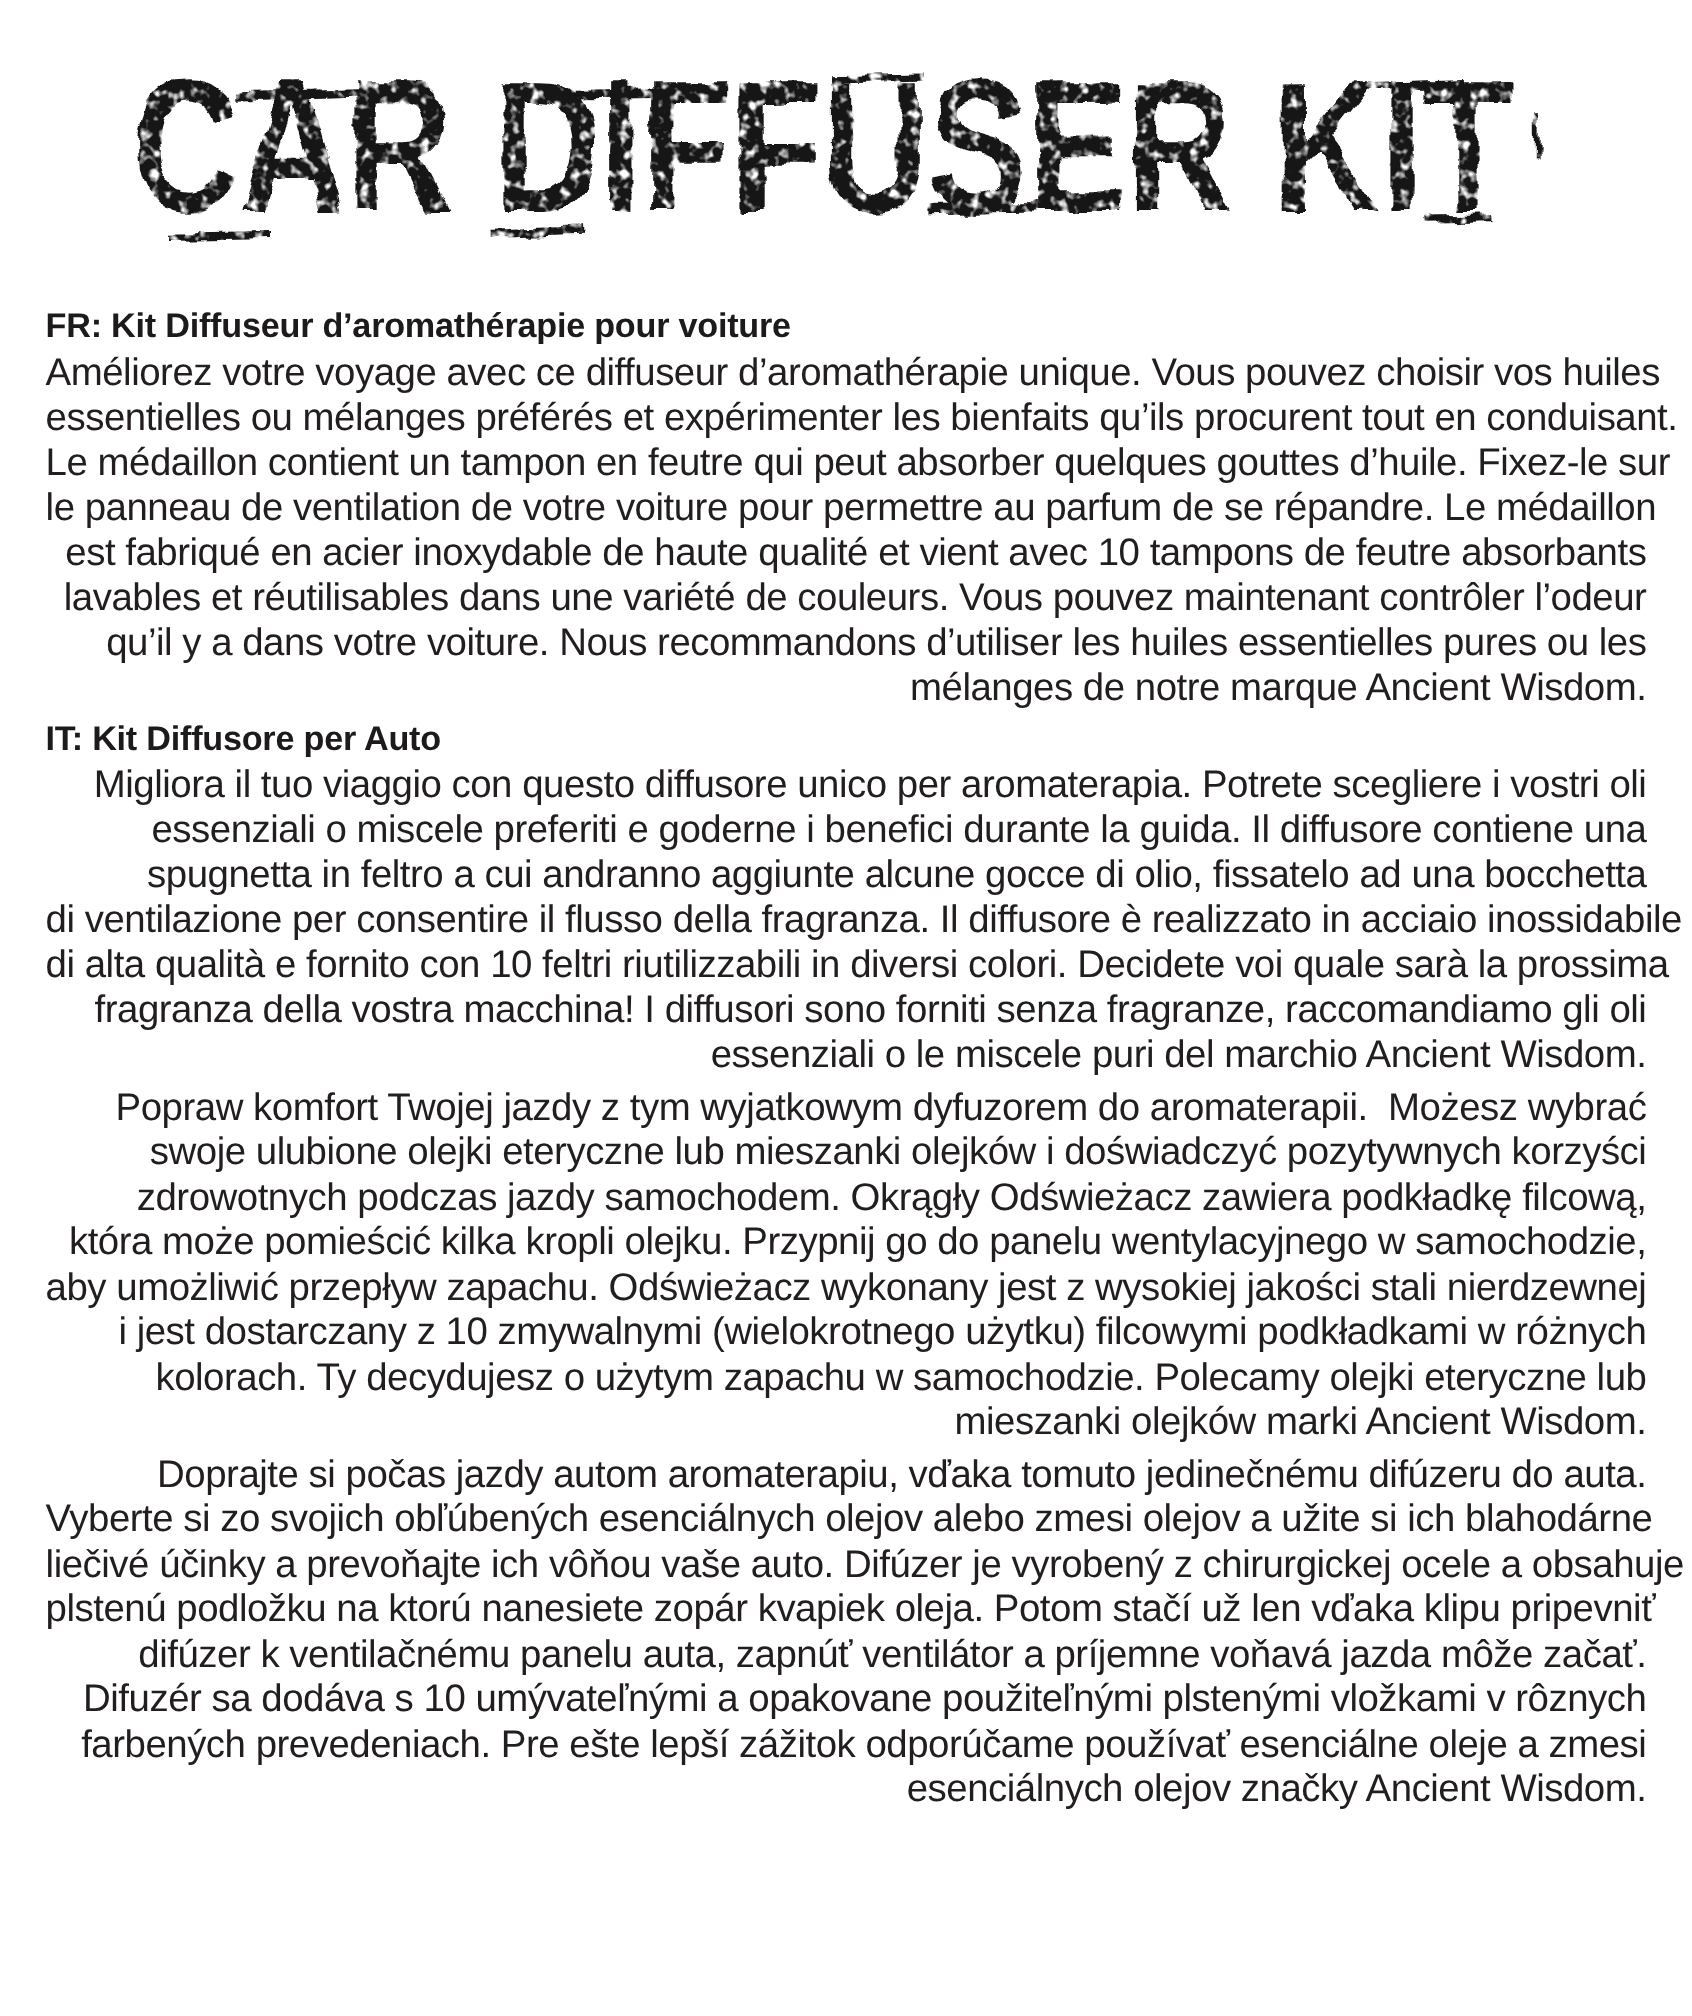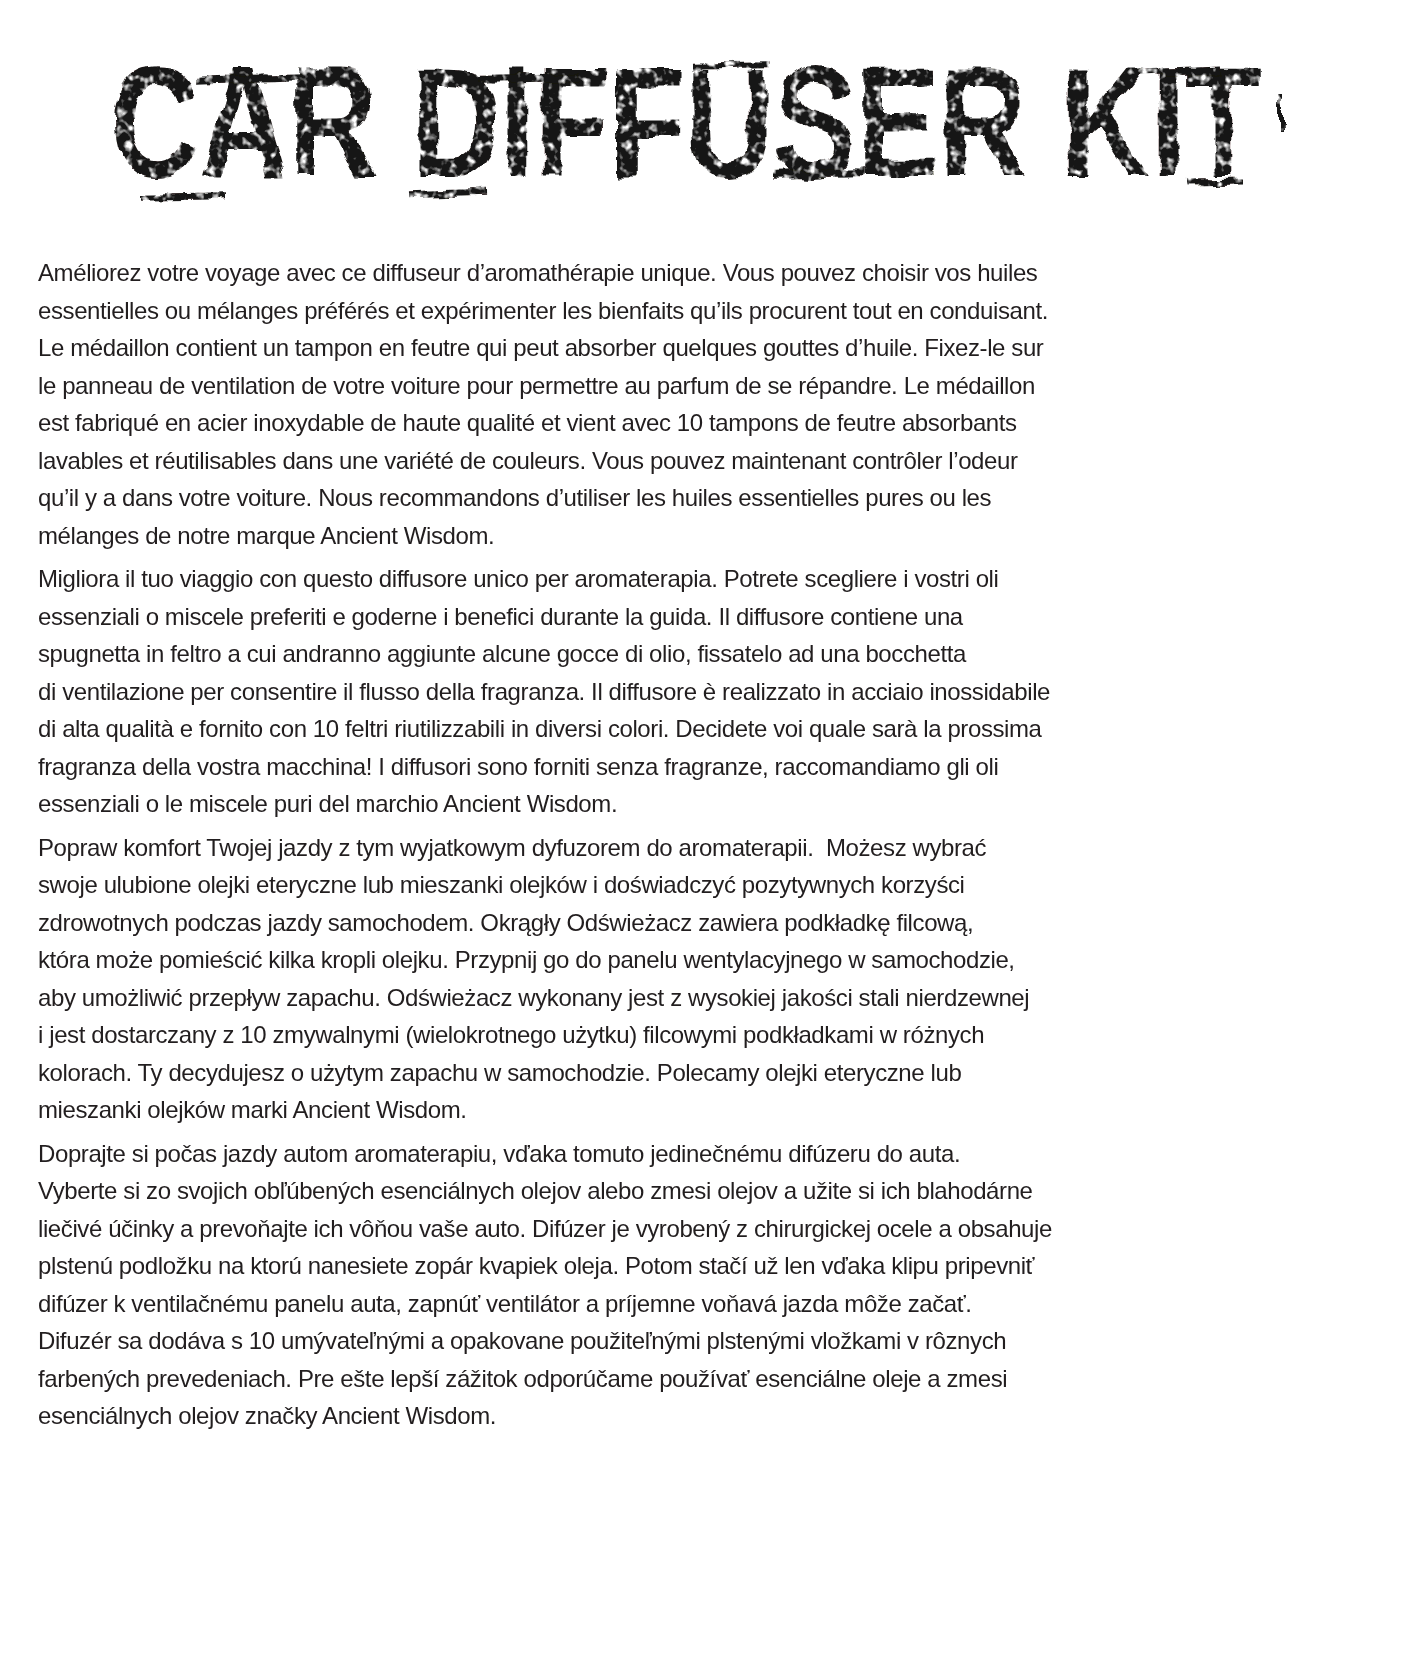--- a/index.html
+++ b/index.html
@@ -29,25 +29,26 @@
     margin: 0;
     font-size: 28.5px;
     line-height: 37.5px;
     font-weight: bold;
     letter-spacing: -0.2px;
     white-space: pre;
     color: #1d1a1b;
   }
   .section p {
     margin: 0;
-    font-size: 24px;
+    font-size: 32px;
     line-height: 37.5px;
     letter-spacing: -0.4px;
     white-space: pre;
     color: #221e1f;
+    text-align: right;
   }
 </style>
 </head>
 <body>
 
 <div class="title-wrap">
   <svg width="1410" height="228" viewBox="0 0 1410 228" xmlns="http://www.w3.org/2000/svg">
     <defs>
       <filter id="grunge" x="-4%" y="-15%" width="108%" height="130%">
         <feTurbulence type="fractalNoise" baseFrequency="0.035" numOctaves="4" seed="8" result="noise"></feTurbulence>
@@ -68,31 +69,33 @@
       <rect x="772" y="170" width="92" height="7" transform="rotate(-1 818 173)"></rect>
       <rect x="1187" y="179" width="60" height="6" transform="rotate(-1 1217 182)"></rect>
       <rect x="1279" y="96" width="4" height="36"></rect>
     </g>
   </svg>
 </div>
 
 <div class="content">
 
   <div class="section">
+    <h2>FR: Kit Diffuseur d’aromathérapie pour voiture</h2>
     <p>Améliorez votre voyage avec ce diffuseur d’aromathérapie unique. Vous pouvez choisir vos huiles
 essentielles ou mélanges préférés et expérimenter les bienfaits qu’ils procurent tout en conduisant.
 Le médaillon contient un tampon en feutre qui peut absorber quelques gouttes d’huile. Fixez-le sur
 le panneau de ventilation de votre voiture pour permettre au parfum de se répandre. Le médaillon
 est fabriqué en acier inoxydable de haute qualité et vient avec 10 tampons de feutre absorbants
 lavables et réutilisables dans une variété de couleurs. Vous pouvez maintenant contrôler l’odeur
 qu’il y a dans votre voiture. Nous recommandons d’utiliser les huiles essentielles pures ou les
 mélanges de notre marque Ancient Wisdom.</p>
   </div>
 
   <div class="section">
+    <h2>IT: Kit Diffusore per Auto</h2>
     <p>Migliora il tuo viaggio con questo diffusore unico per aromaterapia. Potrete scegliere i vostri oli
 essenziali o miscele preferiti e goderne i benefici durante la guida. Il diffusore contiene una
 spugnetta in feltro a cui andranno aggiunte alcune gocce di olio, fissatelo ad una bocchetta
 di ventilazione per consentire il flusso della fragranza. Il diffusore è realizzato in acciaio inossidabile
 di alta qualità e fornito con 10 feltri riutilizzabili in diversi colori. Decidete voi quale sarà la prossima
 fragranza della vostra macchina! I diffusori sono forniti senza fragranze, raccomandiamo gli oli
 essenziali o le miscele puri del marchio Ancient Wisdom.</p>
   </div>
 
   <div class="section">

